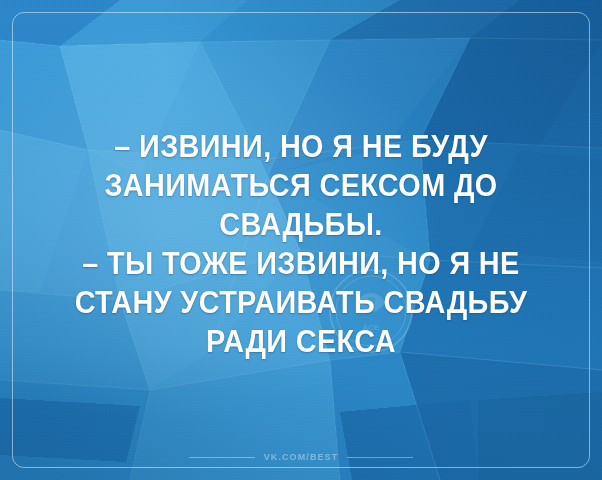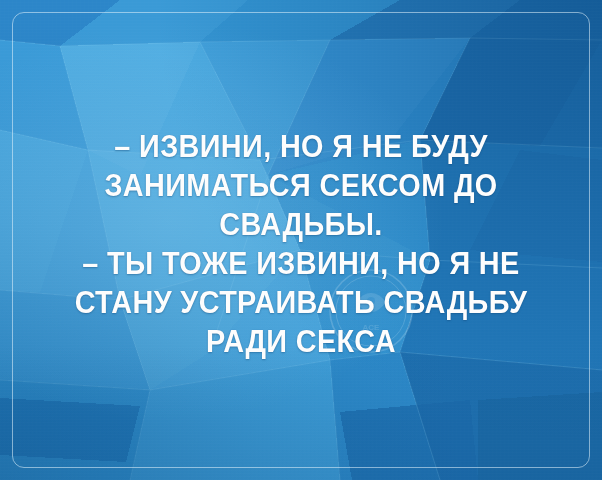--- a/index.html
+++ b/index.html
@@ -237,14 +237,19 @@
     <span class="quote-line">– ИЗВИНИ, НО Я НЕ БУДУ</span>
     <span class="quote-line">ЗАНИМАТЬСЯ СЕКСОМ ДО</span>
     <span class="quote-line">СВАДЬБЫ.</span>
     <span class="quote-line">– ТЫ ТОЖЕ ИЗВИНИ, НО Я НЕ</span>
     <span class="quote-line">СТАНУ УСТРАИВАТЬ СВАДЬБУ</span>
     <span class="quote-line">РАДИ СЕКСА</span>
   </div>
 
   <div id="inner-frame"></div>
 
+  <div id="footer-watermark">
+    <span class="wm-rule"></span>
+    <span id="footer-watermark-text">VK.COM/BEST</span>
+    <span class="wm-rule"></span>
+  </div>
 
 </div>
 
 </body></html>

